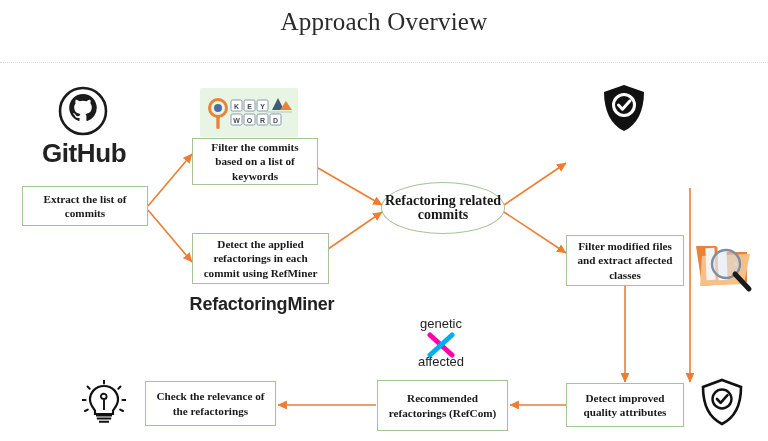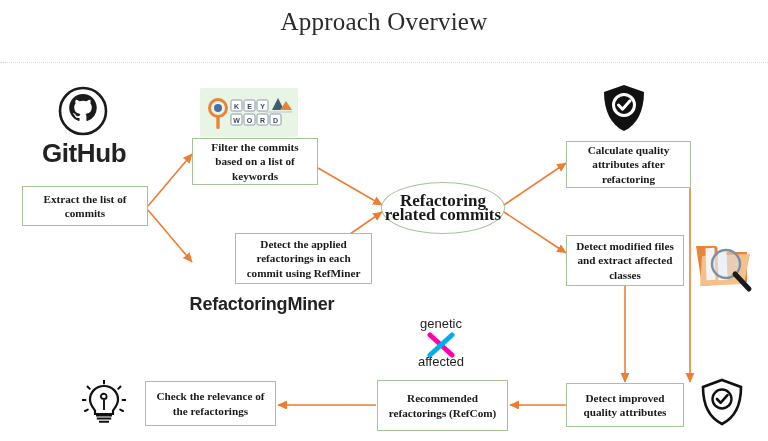--- a/index.html
+++ b/index.html
@@ -42,21 +42,21 @@
     display:flex;align-items:center;justify-content:center;
     text-align:center;
     padding:12px 4px;
     z-index:3;
   }
   .ellipse{
     position:absolute;box-sizing:border-box;
     border:1.2px solid #a4c497;border-radius:50%;
     background:#ffffff;color:#191919;
     font-family:"Liberation Serif", serif;
-    font-weight:700;font-size:17px;line-height:14px;
+    font-weight:700;font-size:14px;line-height:14px;
     display:flex;align-items:center;justify-content:center;text-align:center;
     z-index:3;
   }
 
   
   .caption{
     position:absolute;text-align:center;
     font-family:"Liberation Sans", sans-serif;
     font-weight:700;color:#222;
     z-index:3;
@@ -218,29 +218,28 @@
         <path d="M3 31 L5.8 29.6"></path>
         <path d="M41 31 L38.2 29.6"></path>
       </g>
     </svg>
   </div>
 
   <div class="node" style="left:22px;top:186px;width:126px;height:40px;">Extract the list of commits</div>
 
   <div class="node" style="left:192px;top:138px;width:126px;height:47px;">Filter the commits based on a list of keywords</div>
 
-  <div class="node" style="left:192px;top:233px;width:137px;height:51px;margin-left:43px;">Detect the applied refactorings in each commit using RefMiner</div>
+  <div class="node" style="left:192px;top:233px;width:137px;height:51px;">Detect the applied refactorings in each commit using RefMiner</div>
 
   <div class="caption cap-rm" style="left:182px;top:294px;width:160px;">RefactoringMiner</div>
 
   <div class="ellipse" style="left:381px;top:182px;width:124px;height:52px;">Refactoring related commits</div>
 
-  <div class="node" style="left:566px;top:141px;width:125px;height:47px;">Calculate quality attributes after refactoring</div>
-
-  <div class="node" style="left:566px;top:235px;width:118px;height:51px;">Detect modified files and extract affected classes</div>
+
+  <div class="node" style="left:566px;top:235px;width:118px;height:51px;">Filter modified files and extract affected classes</div>
 
   <div class="node" style="left:566px;top:383px;width:118px;height:44px;">Detect improved quality attributes</div>
 
   <div class="node" style="left:377px;top:380px;width:131px;height:51px;">Recommended refactorings (RefCom)</div>
 
   <div class="node" style="left:145px;top:381px;width:131px;height:45px;">Check the relevance of the refactorings</div>
 
 </div>
 
 </body></html>

